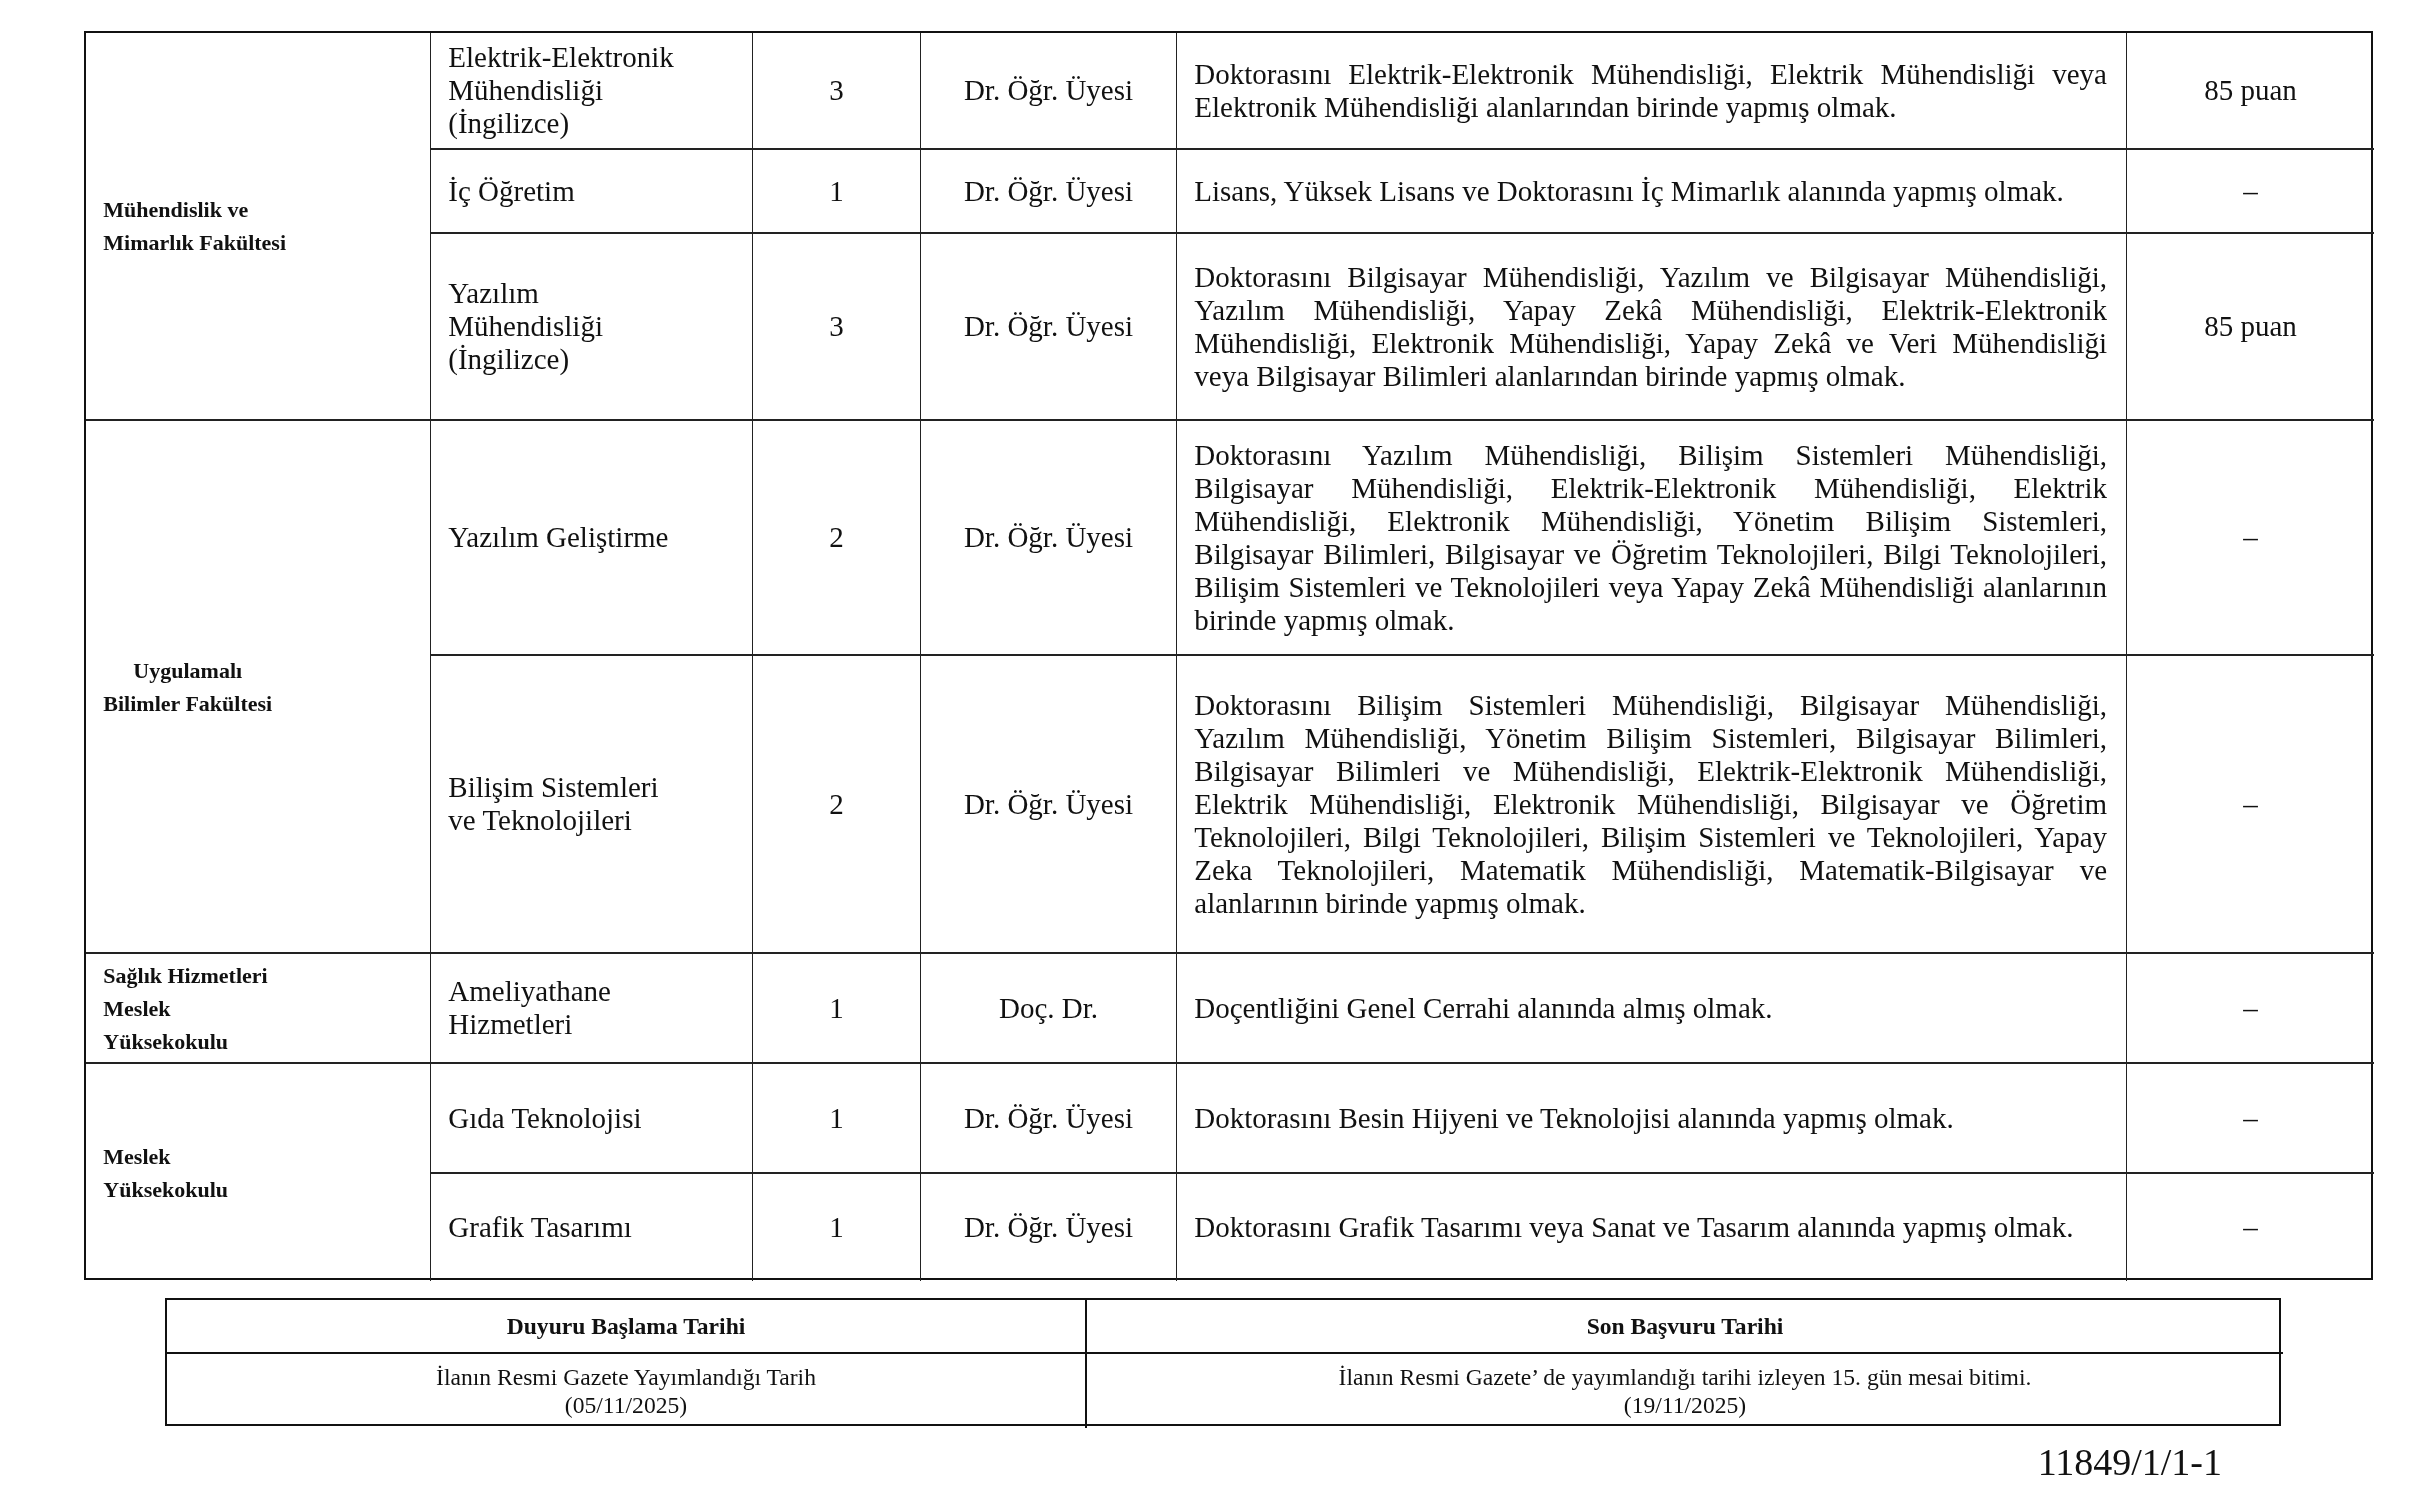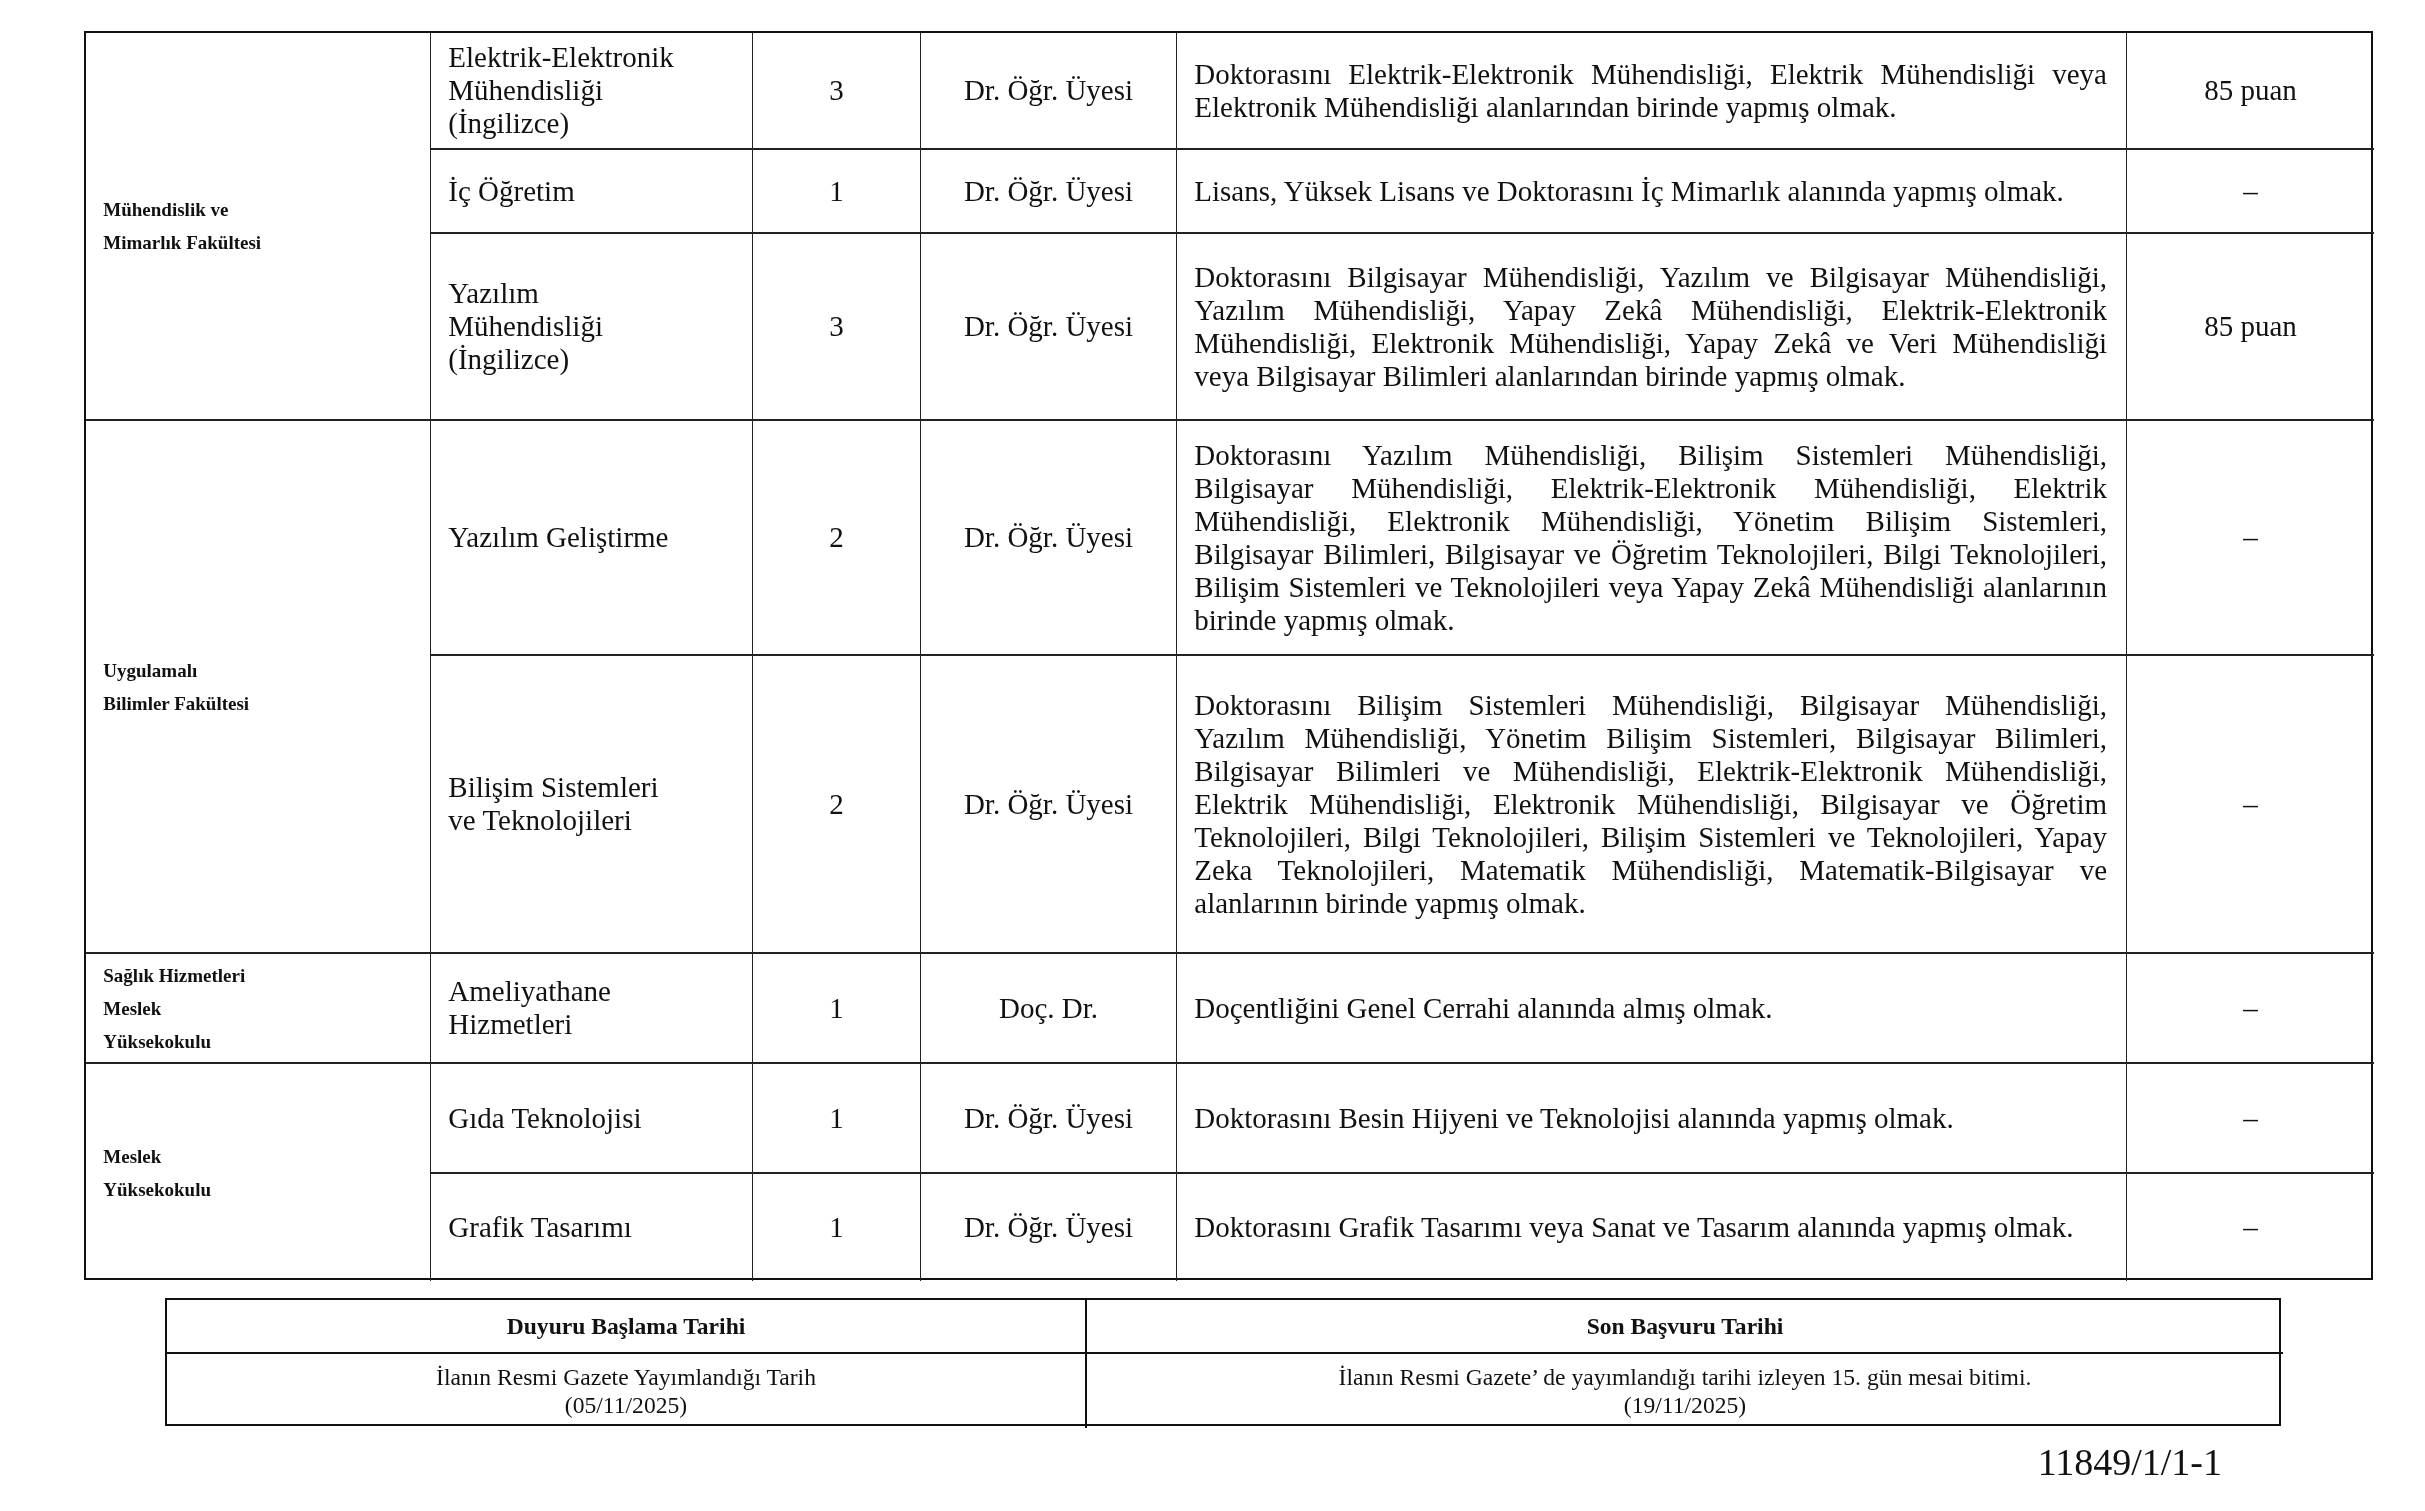--- a/index.html
+++ b/index.html
@@ -17,21 +17,21 @@
   }
   .cell {
     box-sizing: border-box;
     border-right: 1.6px solid #222; border-bottom: 2.4px solid #222;
     display: flex; align-items: center;
     font-size: 29px; line-height: 33px;
     padding: 0 15.7px;
   }
   .cell.last-col { border-right: none; }
   .cell.last-row { border-bottom: none; }
-  .faculty { font-weight: bold; font-size: 19px; line-height: 33px; padding-left: 17.3px; padding-right: 7.9px; }
+  .faculty { font-weight: bold; font-size: 22px; line-height: 33px; padding-left: 17.3px; padding-right: 7.9px; }
   .dept { padding-left: 17.3px; padding-right: 7.9px; }
   .count { justify-content: center; }
   .title { justify-content: center; padding: 0 3.1px; white-space: nowrap; }
   .req { text-align: justify; text-align-last: left; padding: 0 19px 0 17.3px; display: block; }
   .req-inner { display: flex; align-items: center; height: 100%; }
   .req-text { text-align: justify; text-align-last: left; width: 100%; }
   .lang { justify-content: center; }
 
   .dates-table {
     position: absolute; left: 165px; top: 1298px;
@@ -101,21 +101,21 @@
   </div>
   <div class="cell count" style="grid-row:3; grid-column:3;">3</div>
   <div class="cell title" style="grid-row:3; grid-column:4;">Dr. Öğr. Üyesi</div>
   <div class="cell req" style="grid-row:3; grid-column:5;">
     <div class="req-inner">
         <div class="req-text">Doktorasını Bilgisayar Mühendisliği, Yazılım ve Bilgisayar Mühendisliği, Yazılım Mühendisliği, Yapay Zekâ Mühendisliği, Elektrik-Elektronik Mühendisliği, Elektronik Mühendisliği, Yapay Zekâ ve Veri Mühendisliği veya Bilgisayar Bilimleri alanlarından birinde yapmış olmak.</div>
       </div>
   </div>
   <div class="cell lang last-col" style="grid-row:3; grid-column:6;">85 puan</div>
 
-  <div class="cell faculty" style="grid-row: 4 / span 2; grid-column: 1;">
+  <div class="cell faculty" style="grid-row: 4 / span 2; grid-column: 1; text-align: center;">
     <div>
       <div>Uygulamalı</div>
       <div>Bilimler Fakültesi</div>
     </div>
   </div>
   <div class="cell dept" style="grid-row:4; grid-column:2;">
     <div>Yazılım Geliştirme</div>
   </div>
   <div class="cell count" style="grid-row:4; grid-column:3;">2</div>
   <div class="cell title" style="grid-row:4; grid-column:4;">Dr. Öğr. Üyesi</div>

